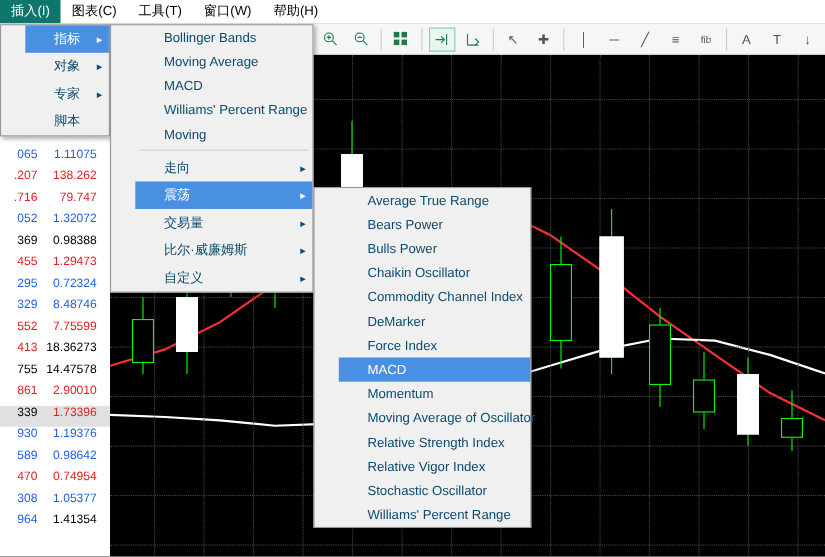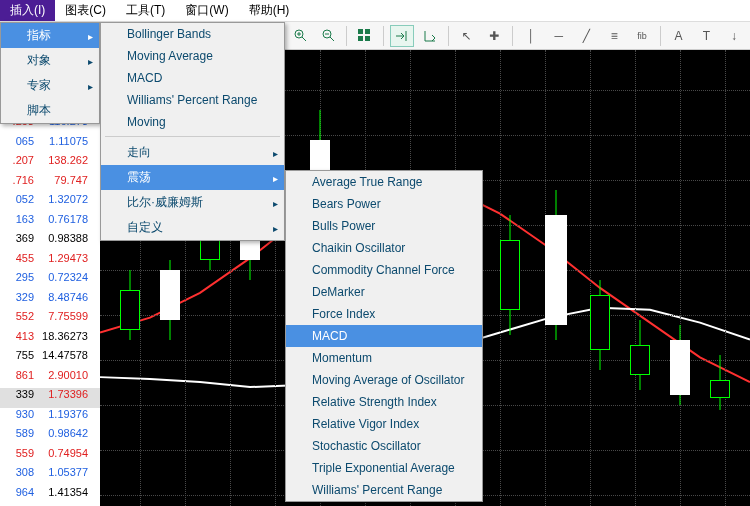--- a/index.html
+++ b/index.html
@@ -1,24 +1,24 @@
 <!DOCTYPE html>
 <html><head>
 <meta charset="utf-8">
 <style>
   * { box-sizing: border-box; margin: 0; padding: 0; }
   body { font-family: "Microsoft YaHei", "Segoe UI", Tahoma, sans-serif; font-size: 12px; background: #fff; width: 750px; height: 506px; overflow: hidden; position: relative; }
   
   
   .menubar { height: 22px; background: #fff; display: flex; align-items: center; border-bottom: 1px solid #ddd; }
   .menu-item { padding: 2px 10px; cursor: default; color: #000; }
-  .menu-item.active { background: #4c1d95; color: #fff; }
-  
-  
-  .dropdown { position: absolute; background: #f0f0f0; border: 1px solid #999; box-shadow: 2px 2px 4px rgba(0,0,0,0.3); z-index: 100; }
+  .menu-item.active { background: #0f766e; color: #fff; }
+  
+  
+  .dropdown { position: absolute; background: #f0f0f0; border: 1px solid #999; box-shadow: 2px 2px 4px rgba(0,0,0,0.3); z-index: 100; padding-left: 22px; }
   .dropdown-item { padding: 4px 24px 4px 26px; position: relative; white-space: nowrap; cursor: default; color: #0c4a6e; }
   .dropdown-item.active { background: #4a90e2; color: #fff; }
   .dropdown-item.hasarrow::after { content: "▸"; position: absolute; right: 6px; top: 50%; transform: translateY(-50%); font-size: 10px; }
   .dropdown-sep { height: 1px; background: #ccc; margin: 3px 4px; }
   
   .dd1 { top: 22px; left: 0; width: 100px; }
   .dd2 { top: 22px; left: 100px; width: 185px; }
   .dd3 { top: 170px; left: 285px; width: 198px; }
   
   
@@ -73,39 +73,39 @@
 
 <div class="dropdown dd2">
   <div class="dropdown-item">Bollinger Bands</div>
   <div class="dropdown-item">Moving Average</div>
   <div class="dropdown-item">MACD</div>
   <div class="dropdown-item">Williams' Percent Range</div>
   <div class="dropdown-item">Moving</div>
   <div class="dropdown-sep"></div>
   <div class="dropdown-item hasarrow">走向</div>
   <div class="dropdown-item active hasarrow">震荡</div>
+  <div class="dropdown-item hasarrow">交易量</div>
   <div class="dropdown-item hasarrow">比尔·威廉姆斯</div>
   <div class="dropdown-item hasarrow">自定义</div>
 </div>
 
 <div class="dropdown dd3">
   <div class="dropdown-item">Average True Range</div>
   <div class="dropdown-item">Bears Power</div>
   <div class="dropdown-item">Bulls Power</div>
   <div class="dropdown-item">Chaikin Oscillator</div>
-  <div class="dropdown-item">Commodity Channel Force</div>
+  <div class="dropdown-item">Commodity Channel Index</div>
   <div class="dropdown-item">DeMarker</div>
   <div class="dropdown-item">Force Index</div>
   <div class="dropdown-item active">MACD</div>
   <div class="dropdown-item">Momentum</div>
   <div class="dropdown-item">Moving Average of Oscillator</div>
   <div class="dropdown-item">Relative Strength Index</div>
   <div class="dropdown-item">Relative Vigor Index</div>
   <div class="dropdown-item">Stochastic Oscillator</div>
-  <div class="dropdown-item">Triple Exponential Average</div>
   <div class="dropdown-item">Williams' Percent Range</div>
 </div>
 
 <div class="toolbar">
   <div class="tb-btn">
       <svg width="16" height="16" viewBox="0 0 16 16">
         <circle cx="6" cy="6" r="4" stroke="#1a7a4a" fill="none"></circle>
         <line x1="9" y1="9" x2="13" y2="13" stroke="#1a7a4a"></line>
         <line x1="4" y1="6" x2="8" y2="6" stroke="#1a7a4a"></line>
         <line x1="6" y1="4" x2="6" y2="8" stroke="#1a7a4a"></line>
@@ -171,24 +171,20 @@
     </div>
     <div class="price-row">
       <span class="pc1 red">.716</span>
       <span class="pc2 red">79.747</span>
     </div>
     <div class="price-row">
       <span class="pc1 blue">052</span>
       <span class="pc2 blue">1.32072</span>
     </div>
     <div class="price-row">
-      <span class="pc1 blue">163</span>
-      <span class="pc2 blue">0.76178</span>
-    </div>
-    <div class="price-row">
       <span class="pc1 black">369</span>
       <span class="pc2 black">0.98388</span>
     </div>
     <div class="price-row">
       <span class="pc1 red">455</span>
       <span class="pc2 red">1.29473</span>
     </div>
     <div class="price-row">
       <span class="pc1 blue">295</span>
       <span class="pc2 blue">0.72324</span>
@@ -219,21 +215,21 @@
     </div>
     <div class="price-row">
       <span class="pc1 blue">930</span>
       <span class="pc2 blue">1.19376</span>
     </div>
     <div class="price-row">
       <span class="pc1 blue">589</span>
       <span class="pc2 blue">0.98642</span>
     </div>
     <div class="price-row">
-      <span class="pc1 red">559</span>
+      <span class="pc1 red">470</span>
       <span class="pc2 red">0.74954</span>
     </div>
     <div class="price-row">
       <span class="pc1 blue">308</span>
       <span class="pc2 blue">1.05377</span>
     </div>
     <div class="price-row">
       <span class="pc1 blue">964</span>
       <span class="pc2 black">1.41354</span>
     </div>

